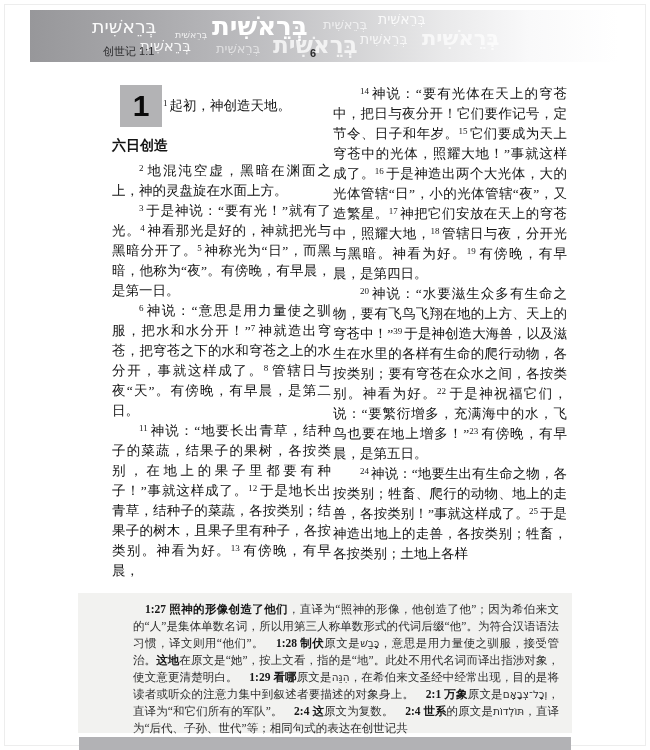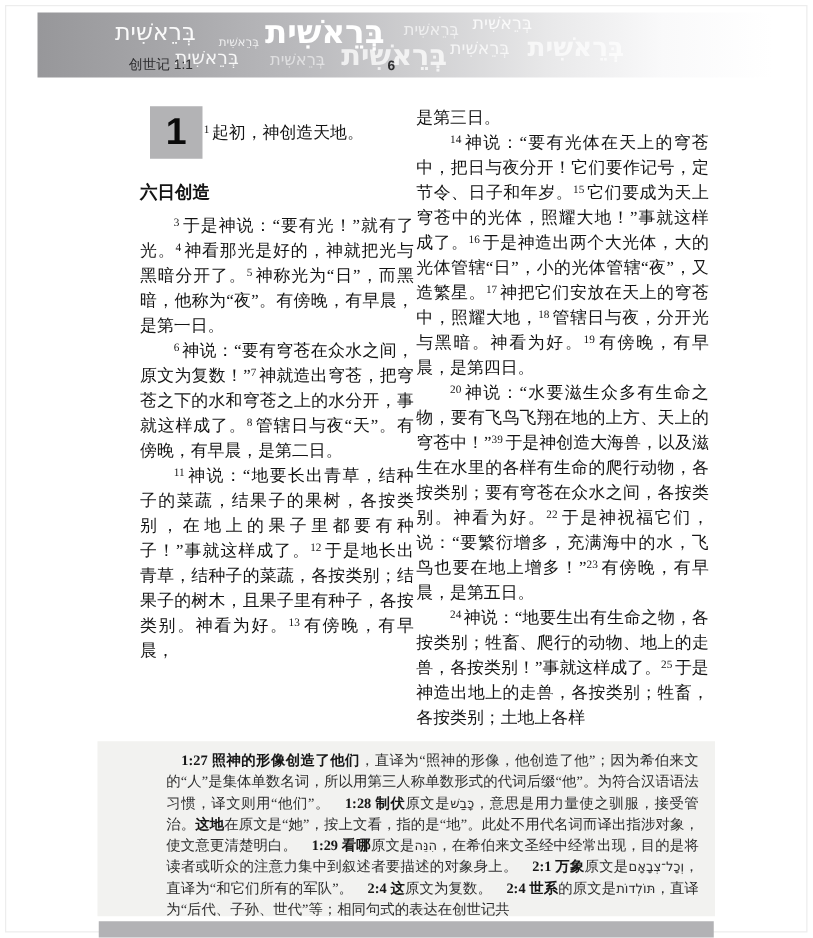--- a/index.html
+++ b/index.html
@@ -54,22 +54,22 @@
     font-size:13.5px;line-height:20px;
   }
 
   
   .col{position:absolute;font-size:13.5px;line-height:20px;}
   .col-left{left:112px;top:130px;width:219px;}
   .col-right{left:333px;top:84px;width:234px;}
   .para{margin:0;text-align:justify;word-break:break-all;}
   .ind{text-indent:27px;}
   .sec-head{
-    font-weight:bold;font-size:14px;margin:15px 0 6px 0;
-    font-family:Liberation Mono, monospace;
+    font-weight:bold;font-size:14px;margin:5px 0 6px 0;
+    font-family:Liberation Sans, sans-serif;
   }
   .vnum{
     font-size:9px;line-height:0;vertical-align:4.5px;
     padding-right:2px;letter-spacing:0;
   }
 
   
   .footnote-box{
     position:absolute;left:78px;top:593px;width:494px;height:140px;
     background:#f2f2f0;
@@ -106,26 +106,26 @@
   <span class="hw hw10">בְּרֵאשִׁית</span>
   <span class="book-ref">创世记 1:1</span>
   <span class="page-num">6</span>
 </div>
 
 <div class="chapter-box">1</div>
 <div class="first-verse" id="first-verse"><span class="vnum">1</span><span>起初，神创造天地。</span></div>
 
 <div class="col col-left" id="col-left">
     <div class="sec-head">六日创造</div>
+    <p class="para ind"><span class="vnum">2</span><span>地混沌空虚，黑暗在渊面之上，神的灵盘旋在水面上方。</span></p>
     <p class="para ind"><span class="vnum">3</span><span>于是神说：“要有光！”就有了光。</span><span class="vnum">4</span><span>神看那光是好的，神就把光与黑暗分开了。</span><span class="vnum">5</span><span>神称光为“日”，而黑暗，他称为“夜”。有傍晚，有早晨，是第一日。</span></p>
-    <p class="para ind"><span class="vnum">6</span><span>神说：“要有穹苍在众水之间，原文为复数！”</span><span class="vnum">7</span><span>神就造出穹苍，把穹苍之下的水和穹苍之上的水分开，事就这样成了。</span><span class="vnum">8</span><span>管辖日与夜“天”。有傍晚，有早晨，是第二日。</span></p>
+    <p class="para ind"><span class="vnum">6</span><span>神说：“意思是用力量使之驯服，把水和水分开！”</span><span class="vnum">7</span><span>神就造出穹苍，把穹苍之下的水和穹苍之上的水分开，事就这样成了。</span><span class="vnum">8</span><span>管辖日与夜“天”。有傍晚，有早晨，是第二日。</span></p>
     <p class="para ind"><span class="vnum">11</span><span>神说：“地要长出青草，结种子的菜蔬，结果子的果树，各按类别，在地上的果子里都要有种子！”事就这样成了。</span><span class="vnum">12</span><span>于是地长出青草，结种子的菜蔬，各按类别；结果子的树木，且果子里有种子，各按类别。神看为好。</span><span class="vnum">13</span><span>有傍晚，有早晨，</span></p>
   </div>
 <div class="col col-right" id="col-right">
-    <p class="para"><span>是第三日。</span></p>
     <p class="para ind"><span class="vnum">14</span><span>神说：“要有光体在天上的穹苍中，把日与夜分开！它们要作记号，定节令、日子和年岁。</span><span class="vnum">15</span><span>它们要成为天上穹苍中的光体，照耀大地！”事就这样成了。</span><span class="vnum">16</span><span>于是神造出两个大光体，大的光体管辖“日”，小的光体管辖“夜”，又造繁星。</span><span class="vnum">17</span><span>神把它们安放在天上的穹苍中，照耀大地，</span><span class="vnum">18</span><span>管辖日与夜，分开光与黑暗。神看为好。</span><span class="vnum">19</span><span>有傍晚，有早晨，是第四日。</span></p>
     <p class="para ind"><span class="vnum">20</span><span>神说：“水要滋生众多有生命之物，要有飞鸟飞翔在地的上方、天上的穹苍中！”</span><span class="vnum">39</span><span>于是神创造大海兽，以及滋生在水里的各样有生命的爬行动物，各按类别；要有穹苍在众水之间，各按类别。神看为好。</span><span class="vnum">22</span><span>于是神祝福它们，说：“要繁衍增多，充满海中的水，飞鸟也要在地上增多！”</span><span class="vnum">23</span><span>有傍晚，有早晨，是第五日。</span></p>
     <p class="para ind"><span class="vnum">24</span><span>神说：“地要生出有生命之物，各按类别；牲畜、爬行的动物、地上的走兽，各按类别！”事就这样成了。</span><span class="vnum">25</span><span>于是神造出地上的走兽，各按类别；牲畜，各按类别；土地上各样</span></p>
   </div>
 
 <div class="footnote-box">
   <div class="footnote-text" id="footnote-text"><span class="fn-bold">1:27 照神的形像创造了他们</span><span>，直译为“照神的形像，他创造了他”；因为希伯来文的“人”是集体单数名词，所以用第三人称单数形式的代词后缀“他”。为符合汉语语法习惯，译文则用“他们”。　</span><span class="fn-bold">1:28 制伏</span><span>原文是</span><span class="heb" dir="rtl">כָּבַשׁ</span><span>，意思是用力量使之驯服，接受管治。</span><span class="fn-bold">这地</span><span>在原文是“她”，按上文看，指的是“地”。此处不用代名词而译出指涉对象，使文意更清楚明白。　</span><span class="fn-bold">1:29 看哪</span><span>原文是</span><span class="heb" dir="rtl">הִנֵּה</span><span>，在希伯来文圣经中经常出现，目的是将读者或听众的注意力集中到叙述者要描述的对象身上。　</span><span class="fn-bold">2:1 万象</span><span>原文是</span><span class="heb" dir="rtl">וְכָל־צְבָאָם</span><span>，直译为“和它们所有的军队”。　</span><span class="fn-bold">2:4 这</span><span>原文为复数。　</span><span class="fn-bold">2:4 世系</span><span>的原文是</span><span class="heb" dir="rtl">תּוֹלְדוֹת</span><span>，直译为“后代、子孙、世代”等；相同句式的表达在创世记共</span></div>
 </div>
 
 <div class="bottom-bar"></div>

